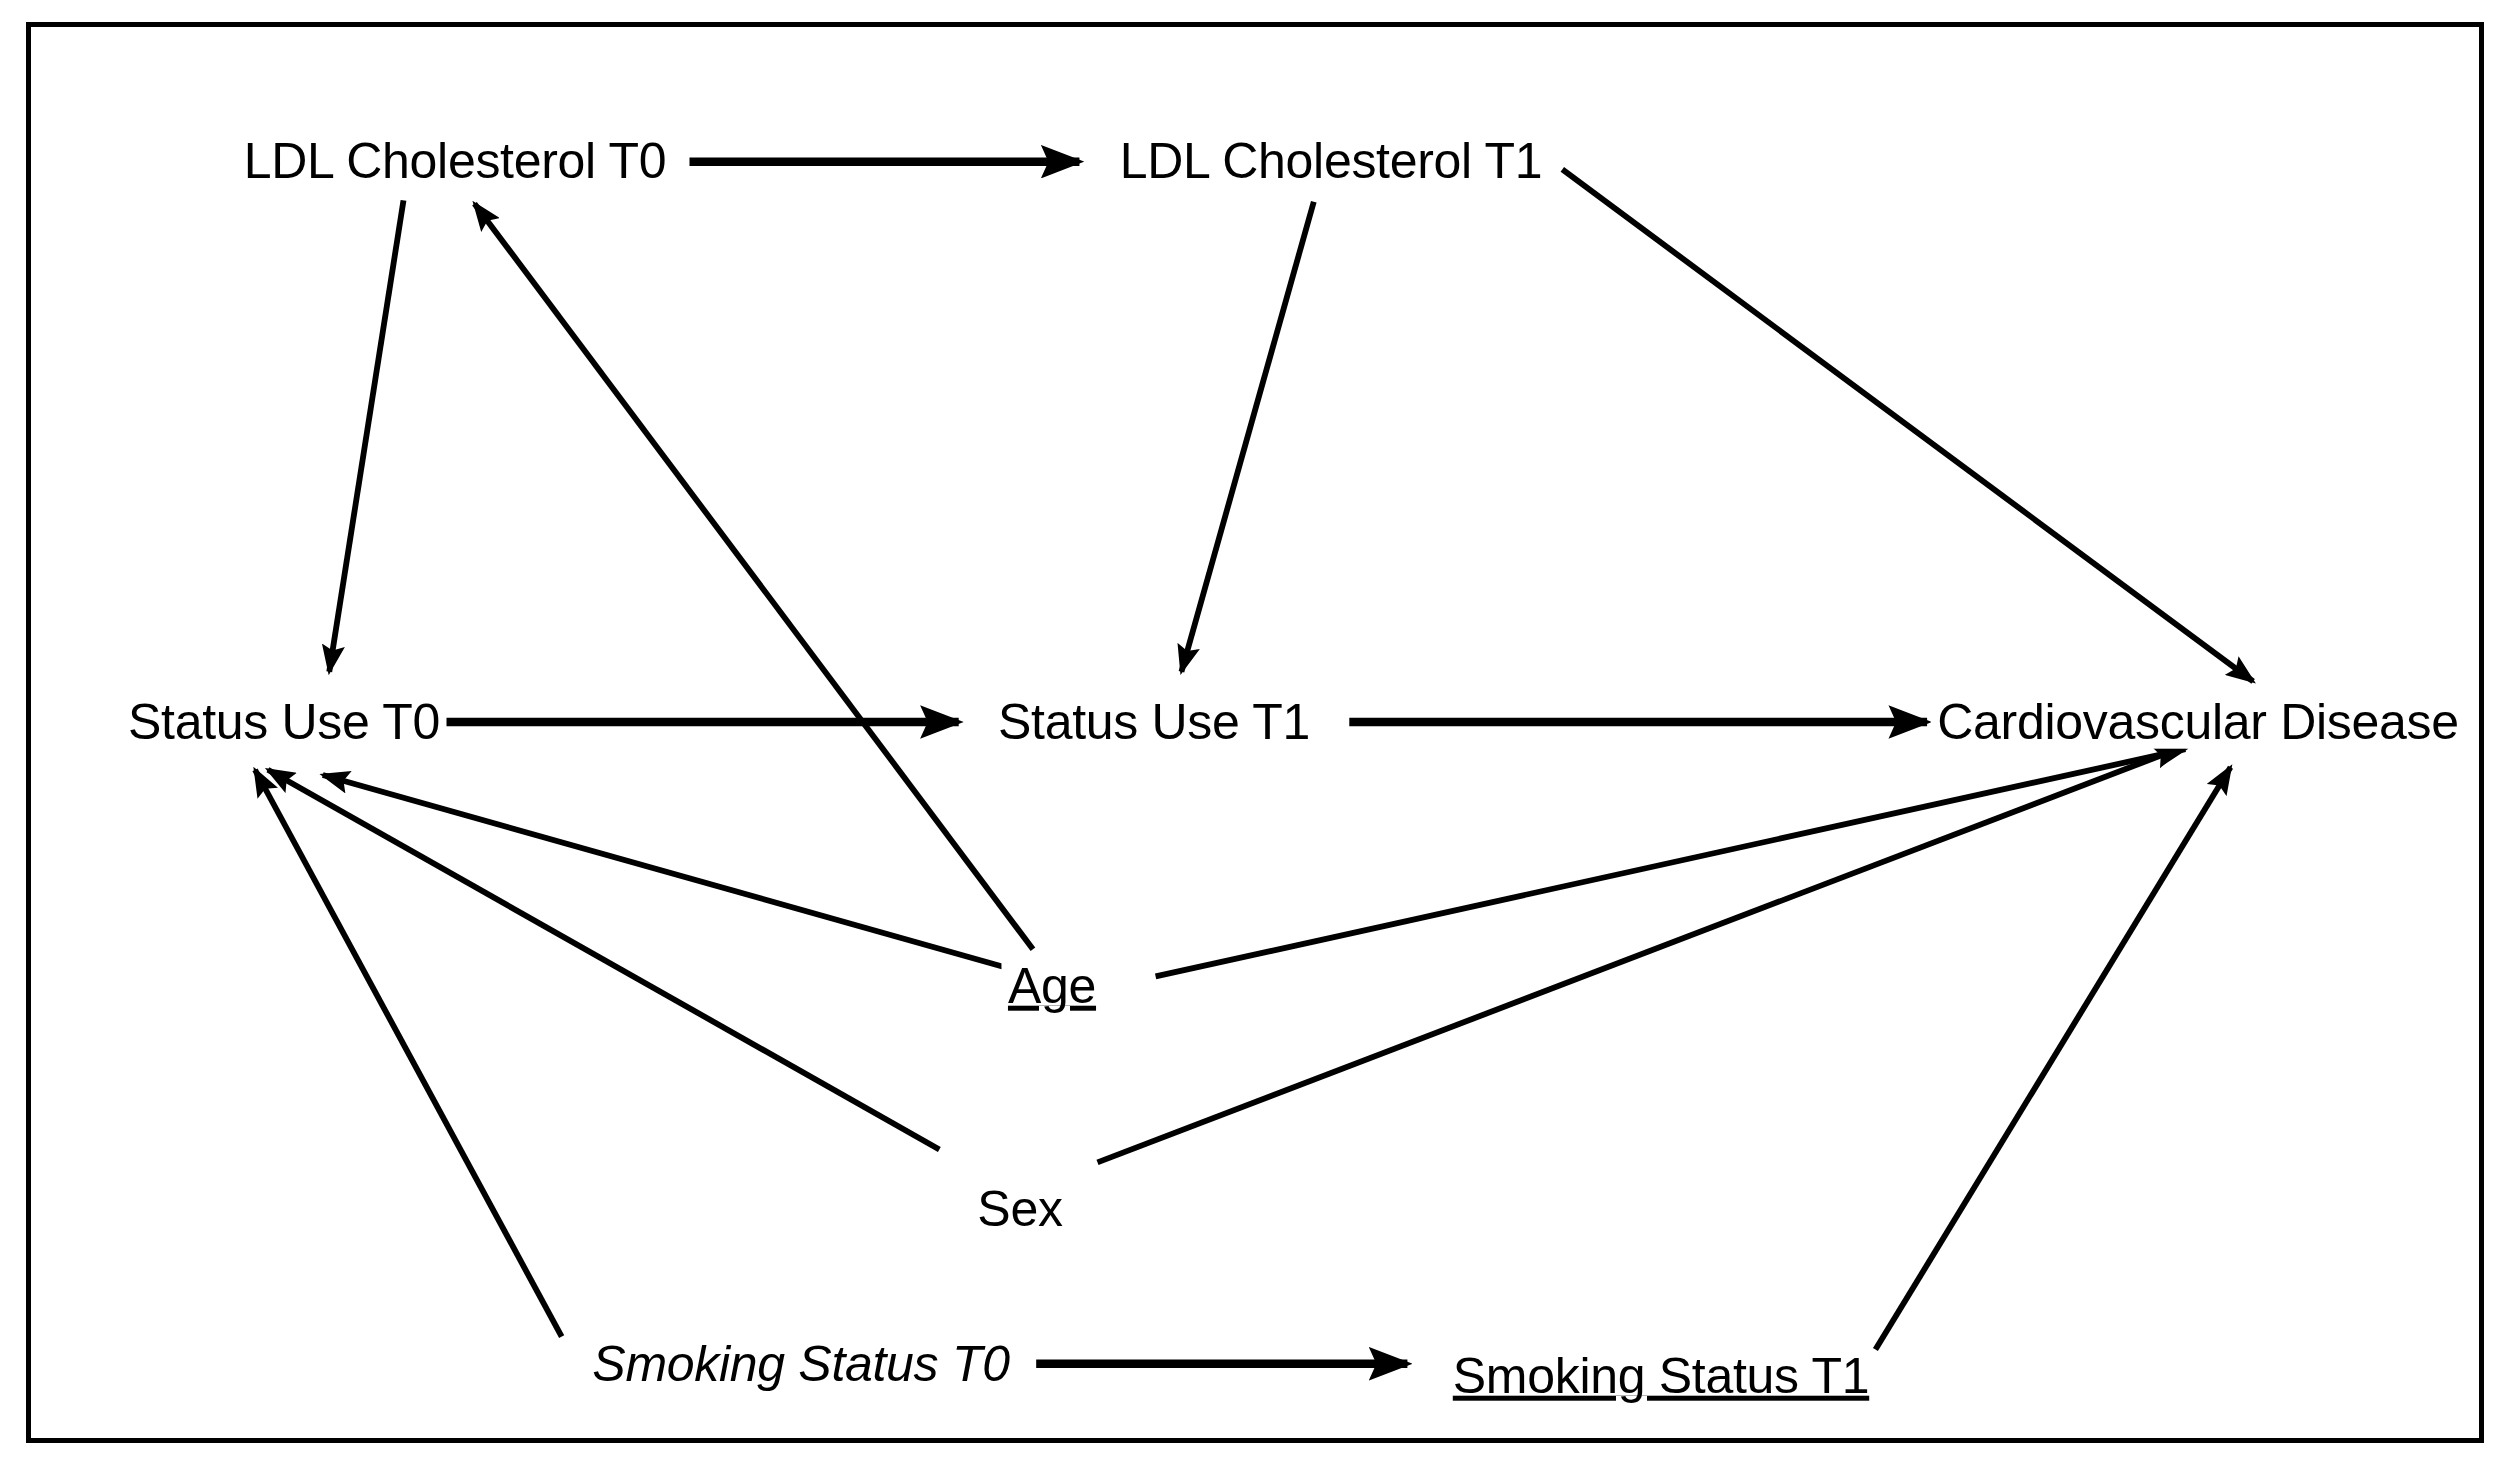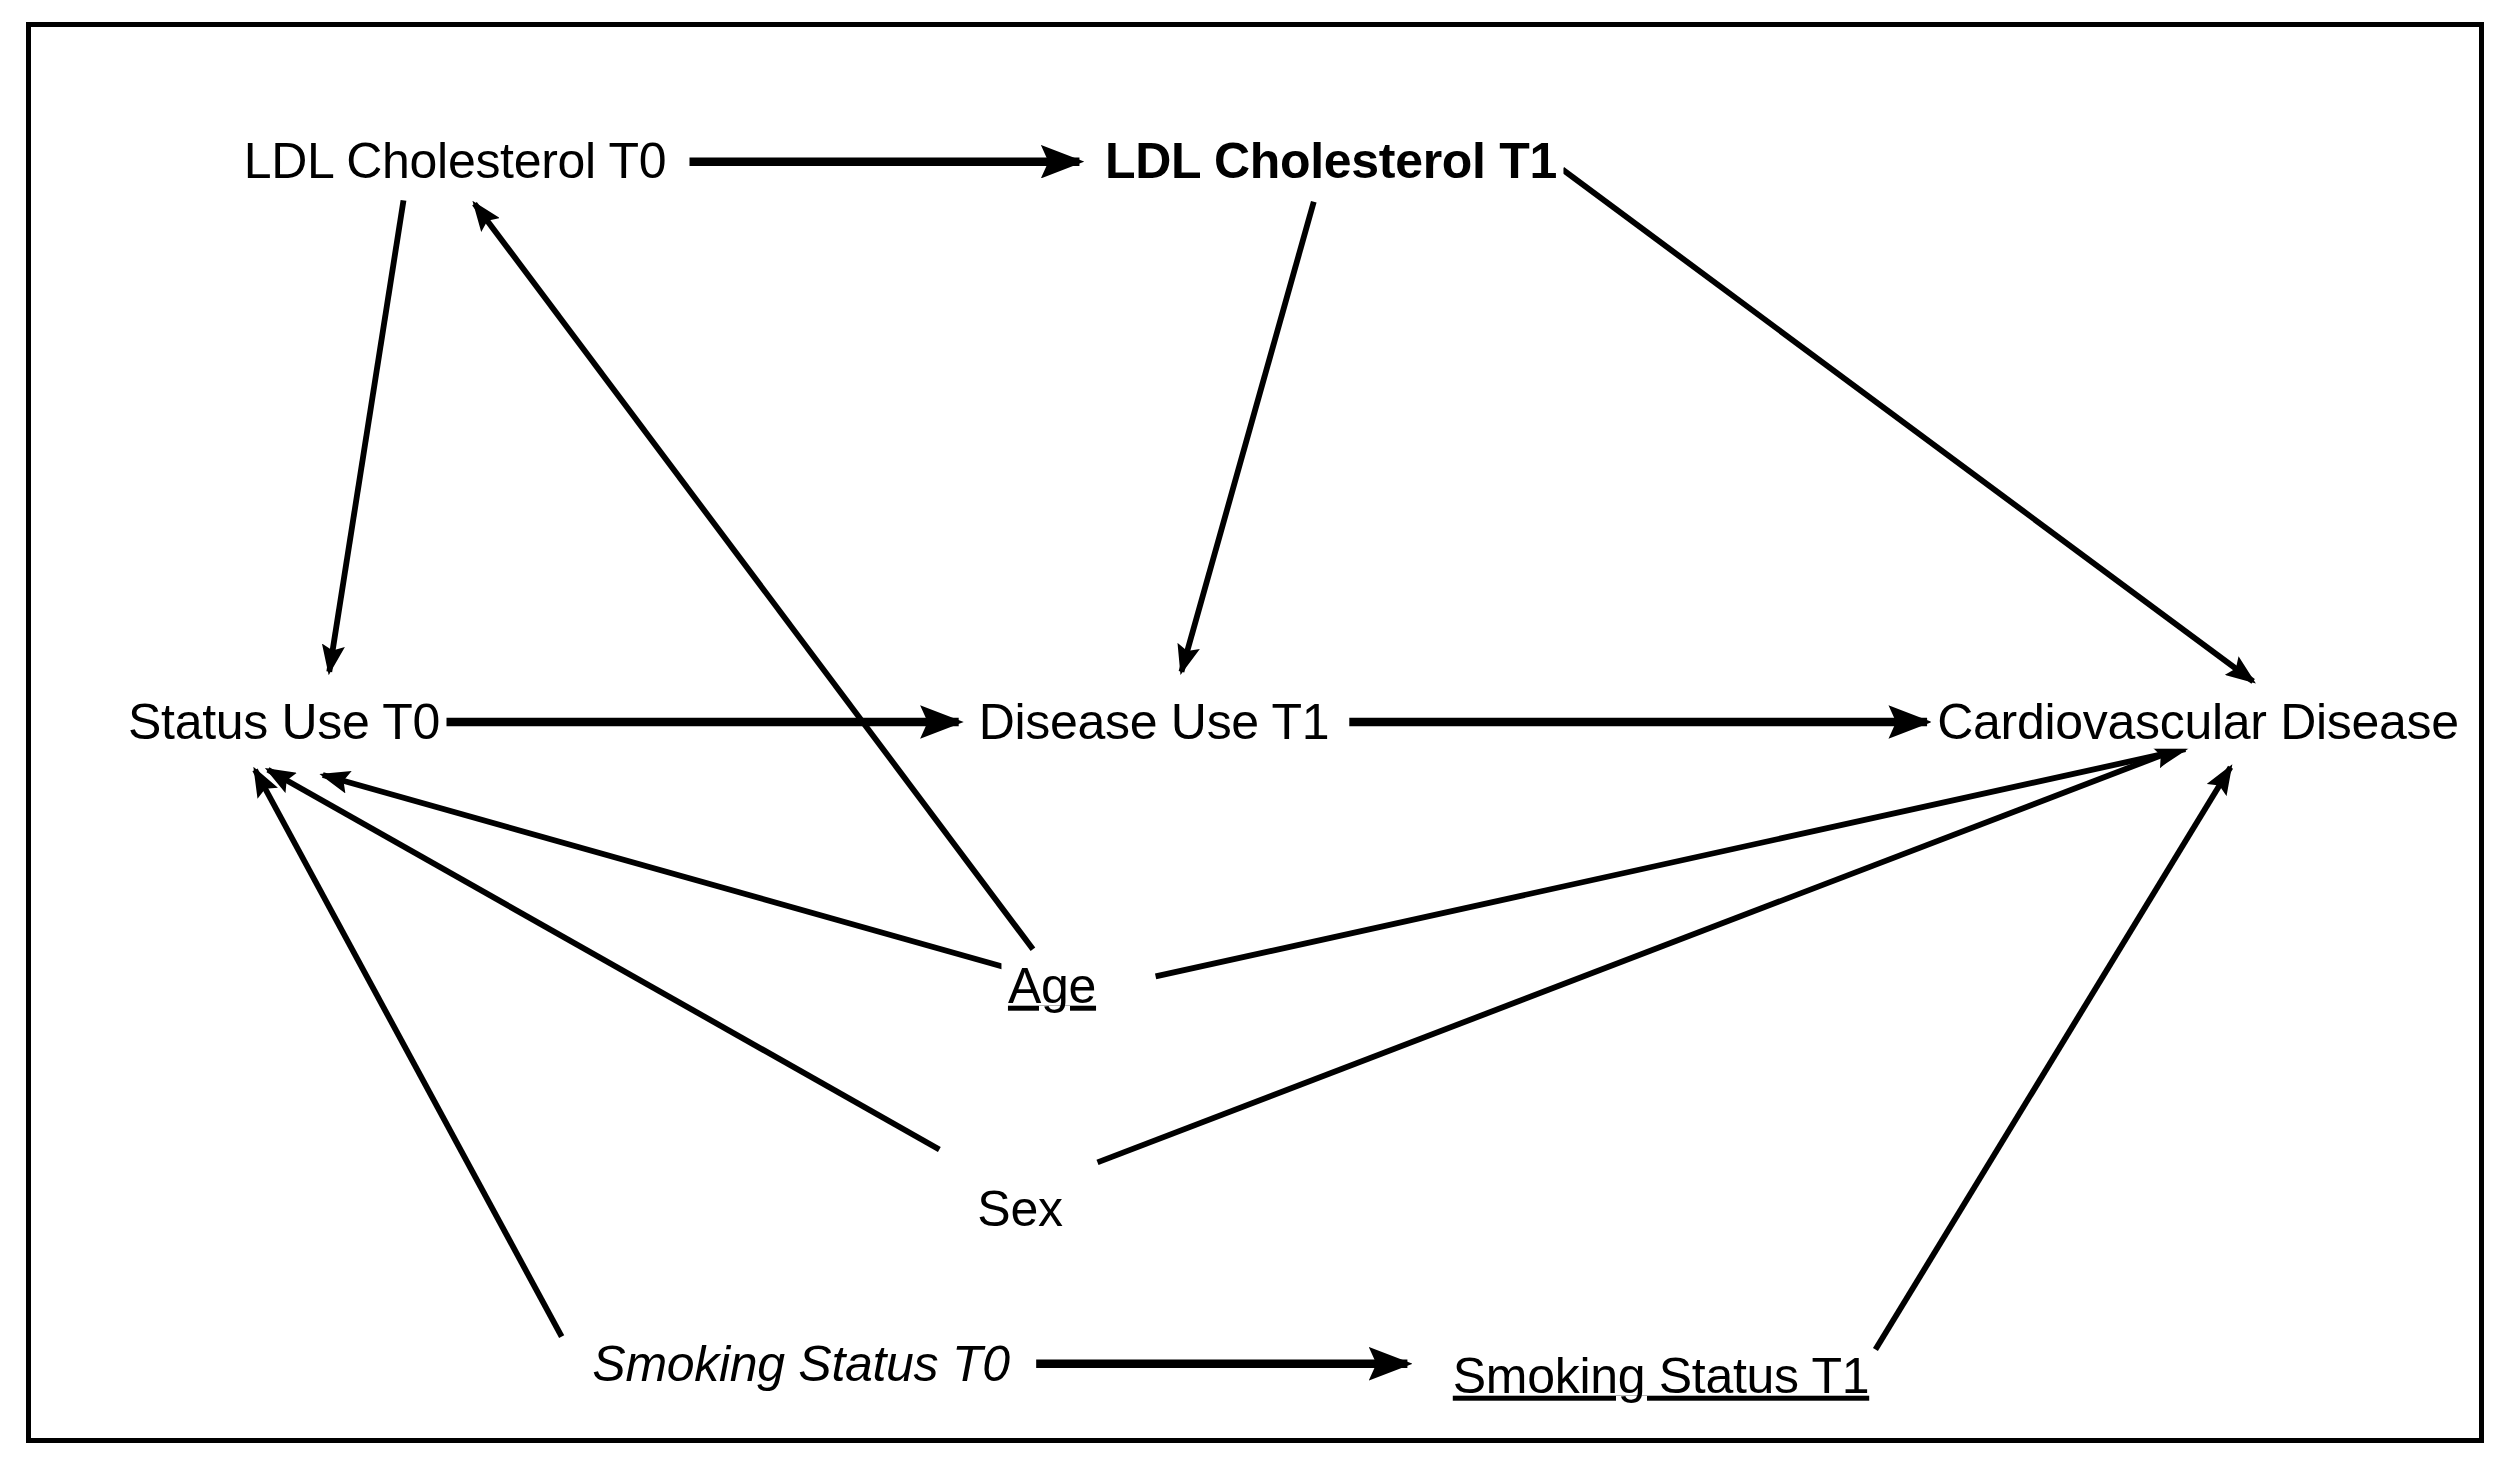--- a/index.html
+++ b/index.html
@@ -80,23 +80,23 @@
         <line x1="870" y1="2070" x2="395" y2="1192" class="edge-line" marker-end="url(#arrowhead)"></line>
         <line x1="1790" y1="1512" x2="3385" y2="1160" class="edge-line" marker-end="url(#arrowhead)"></line>
         <line x1="1700" y1="1800" x2="3378" y2="1158" class="edge-line" marker-end="url(#arrowhead)"></line>
         <line x1="1605" y1="2112" x2="2180" y2="2112" class="edge-line thick" marker-end="url(#arrowhead)"></line>
         <line x1="2905" y1="2090" x2="3455" y2="1188" class="edge-line" marker-end="url(#arrowhead)"></line>
       </g>
   </svg>
 
   <div id="labels-layer">
       <div class="node-label" style="left: 455px; top: 161px;">LDL Cholesterol T0</div>
-      <div class="node-label" style="left: 1331px; top: 161px; font-weight: bold;">LDL Cholesterol T1</div>
+      <div class="node-label" style="left: 1331px; top: 161px;">LDL Cholesterol T1</div>
       <div class="node-label" style="left: 284px; top: 722px;">Status Use T0</div>
-      <div class="node-label" style="left: 1154px; top: 722px;">Disease Use T1</div>
+      <div class="node-label" style="left: 1154px; top: 722px;">Status Use T1</div>
       <div class="node-label" style="left: 2198px; top: 722px;">Cardiovascular Disease</div>
       <div class="node-label" style="left: 1052px; top: 986px; text-decoration: underline;">Age</div>
       <div class="node-label" style="left: 1020px; top: 1177px; margin-top: 32px;">Sex</div>
       <div class="node-label" style="left: 801px; top: 1364px; font-style: italic;">Smoking Status T0</div>
       <div class="node-label" style="left: 1661px; top: 1376px; text-decoration: underline;">Smoking Status T1</div>
     </div>
 </div>
 
 
 </body></html>

